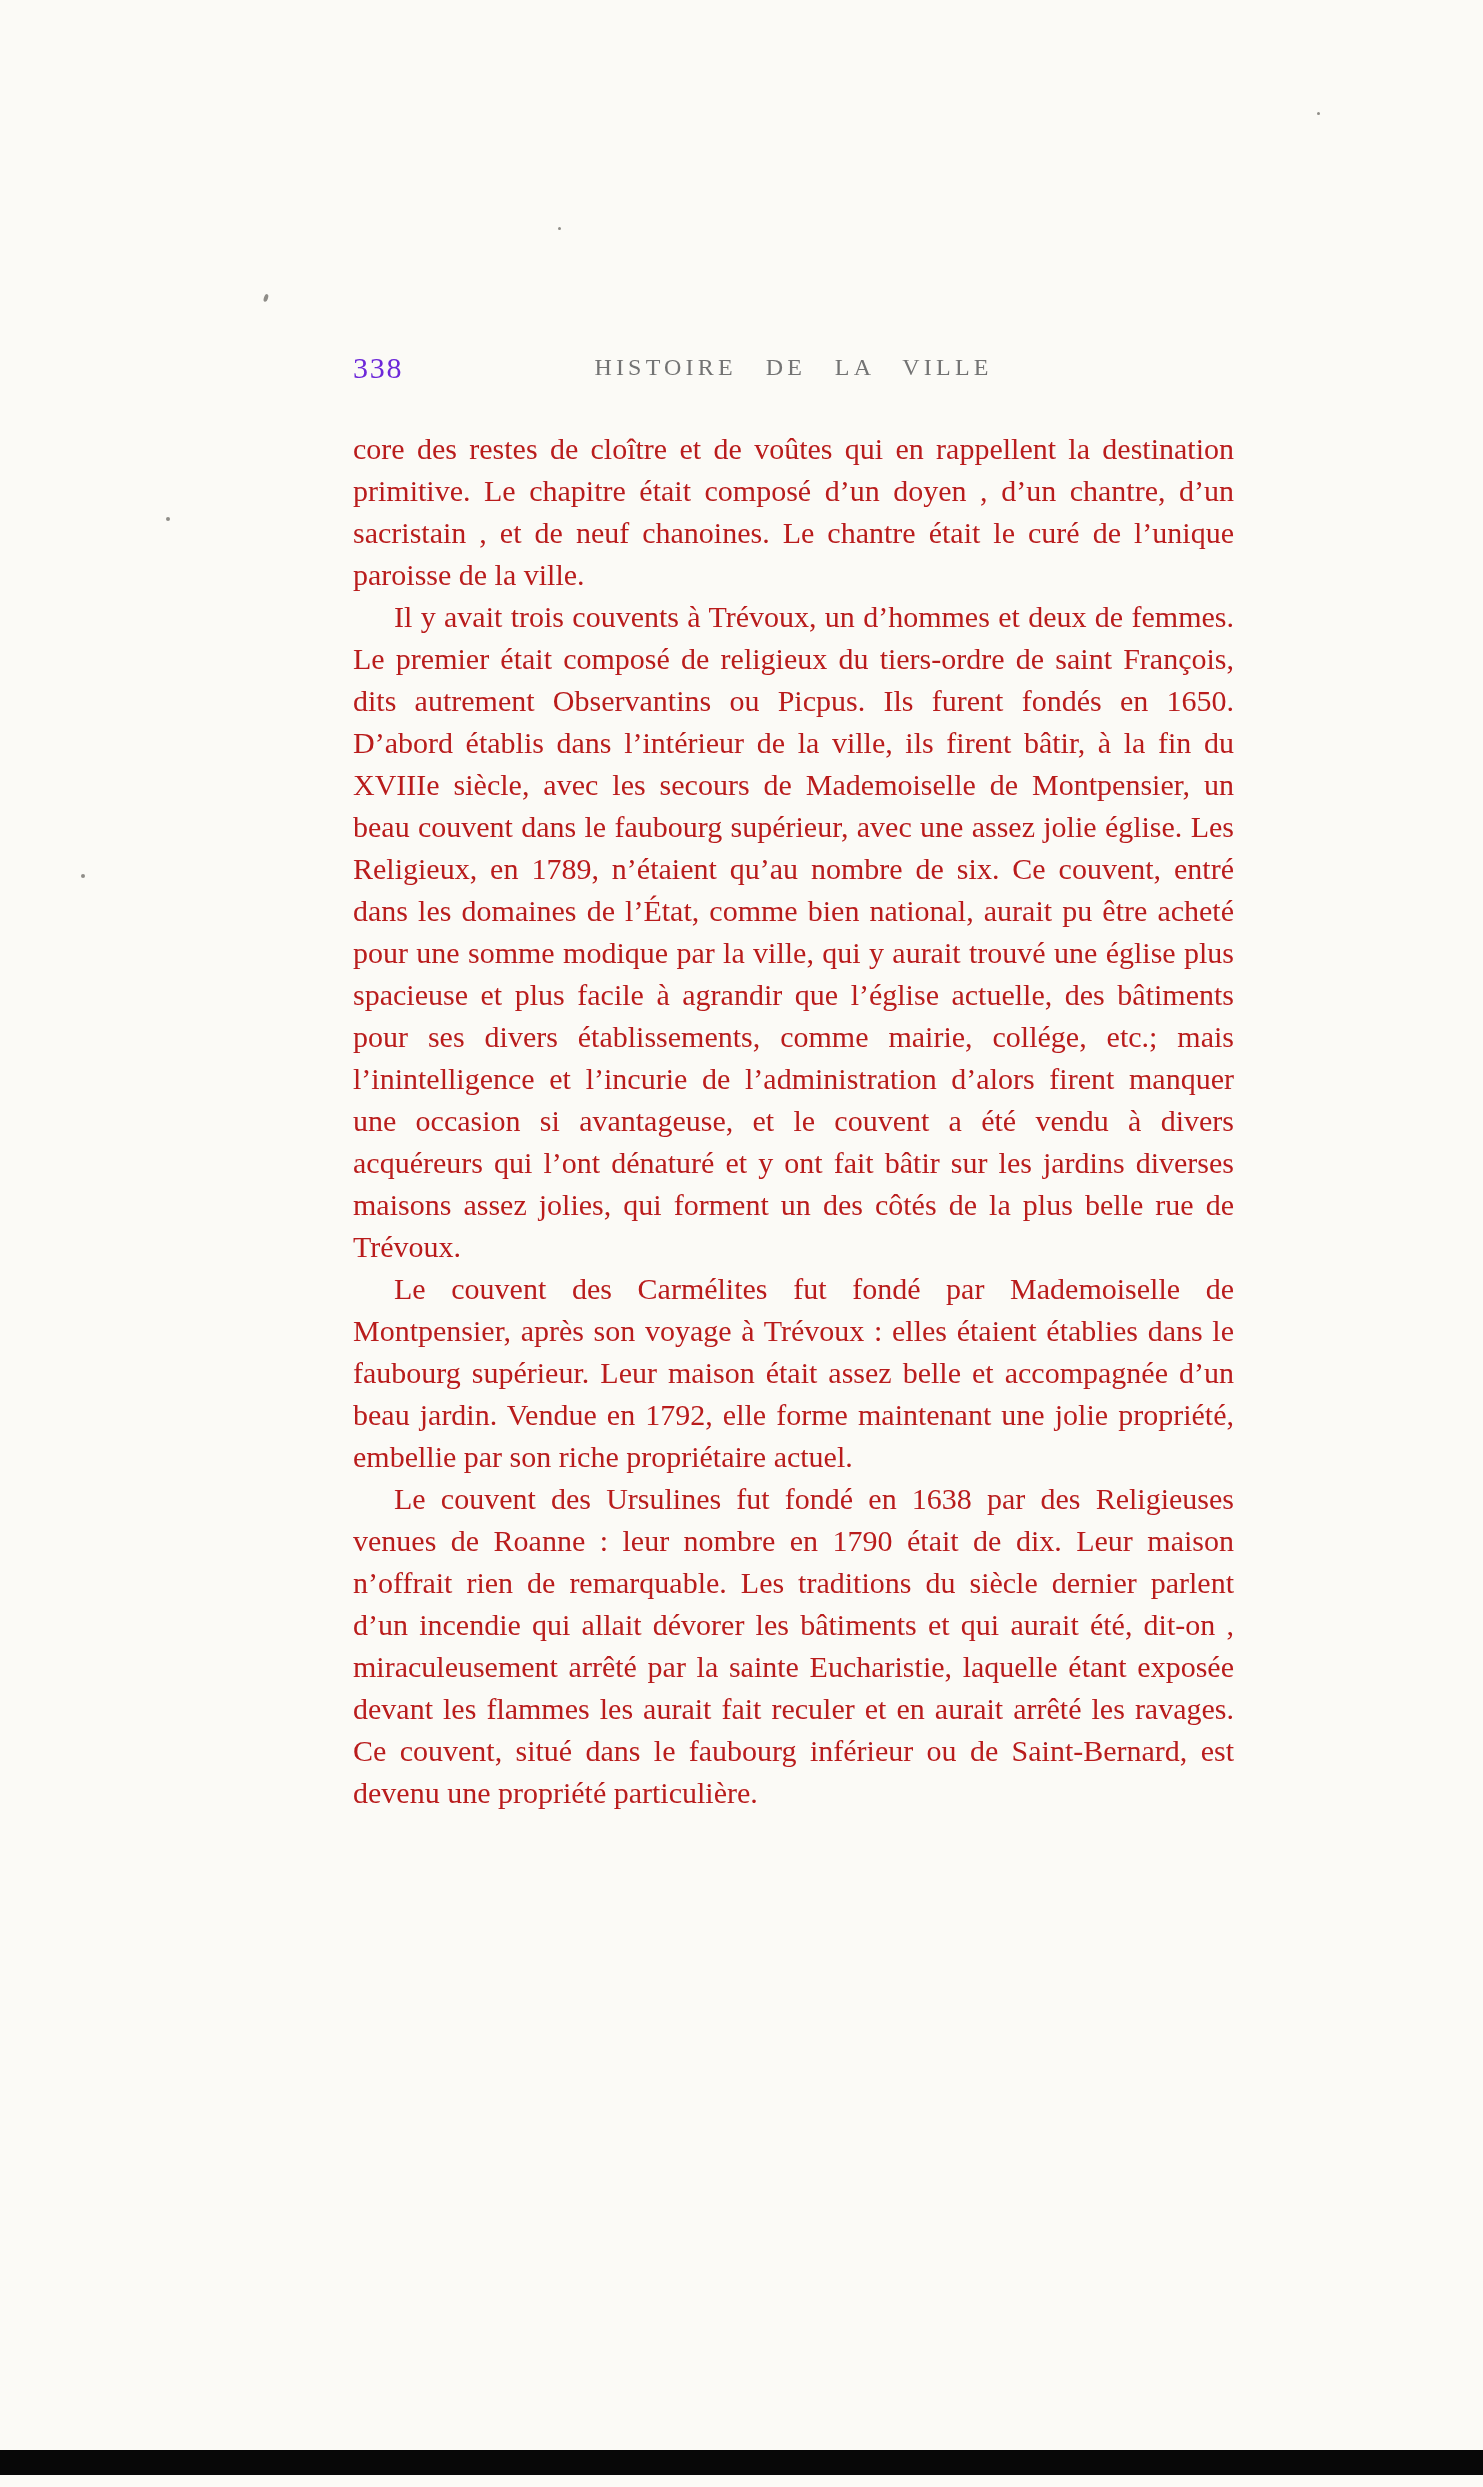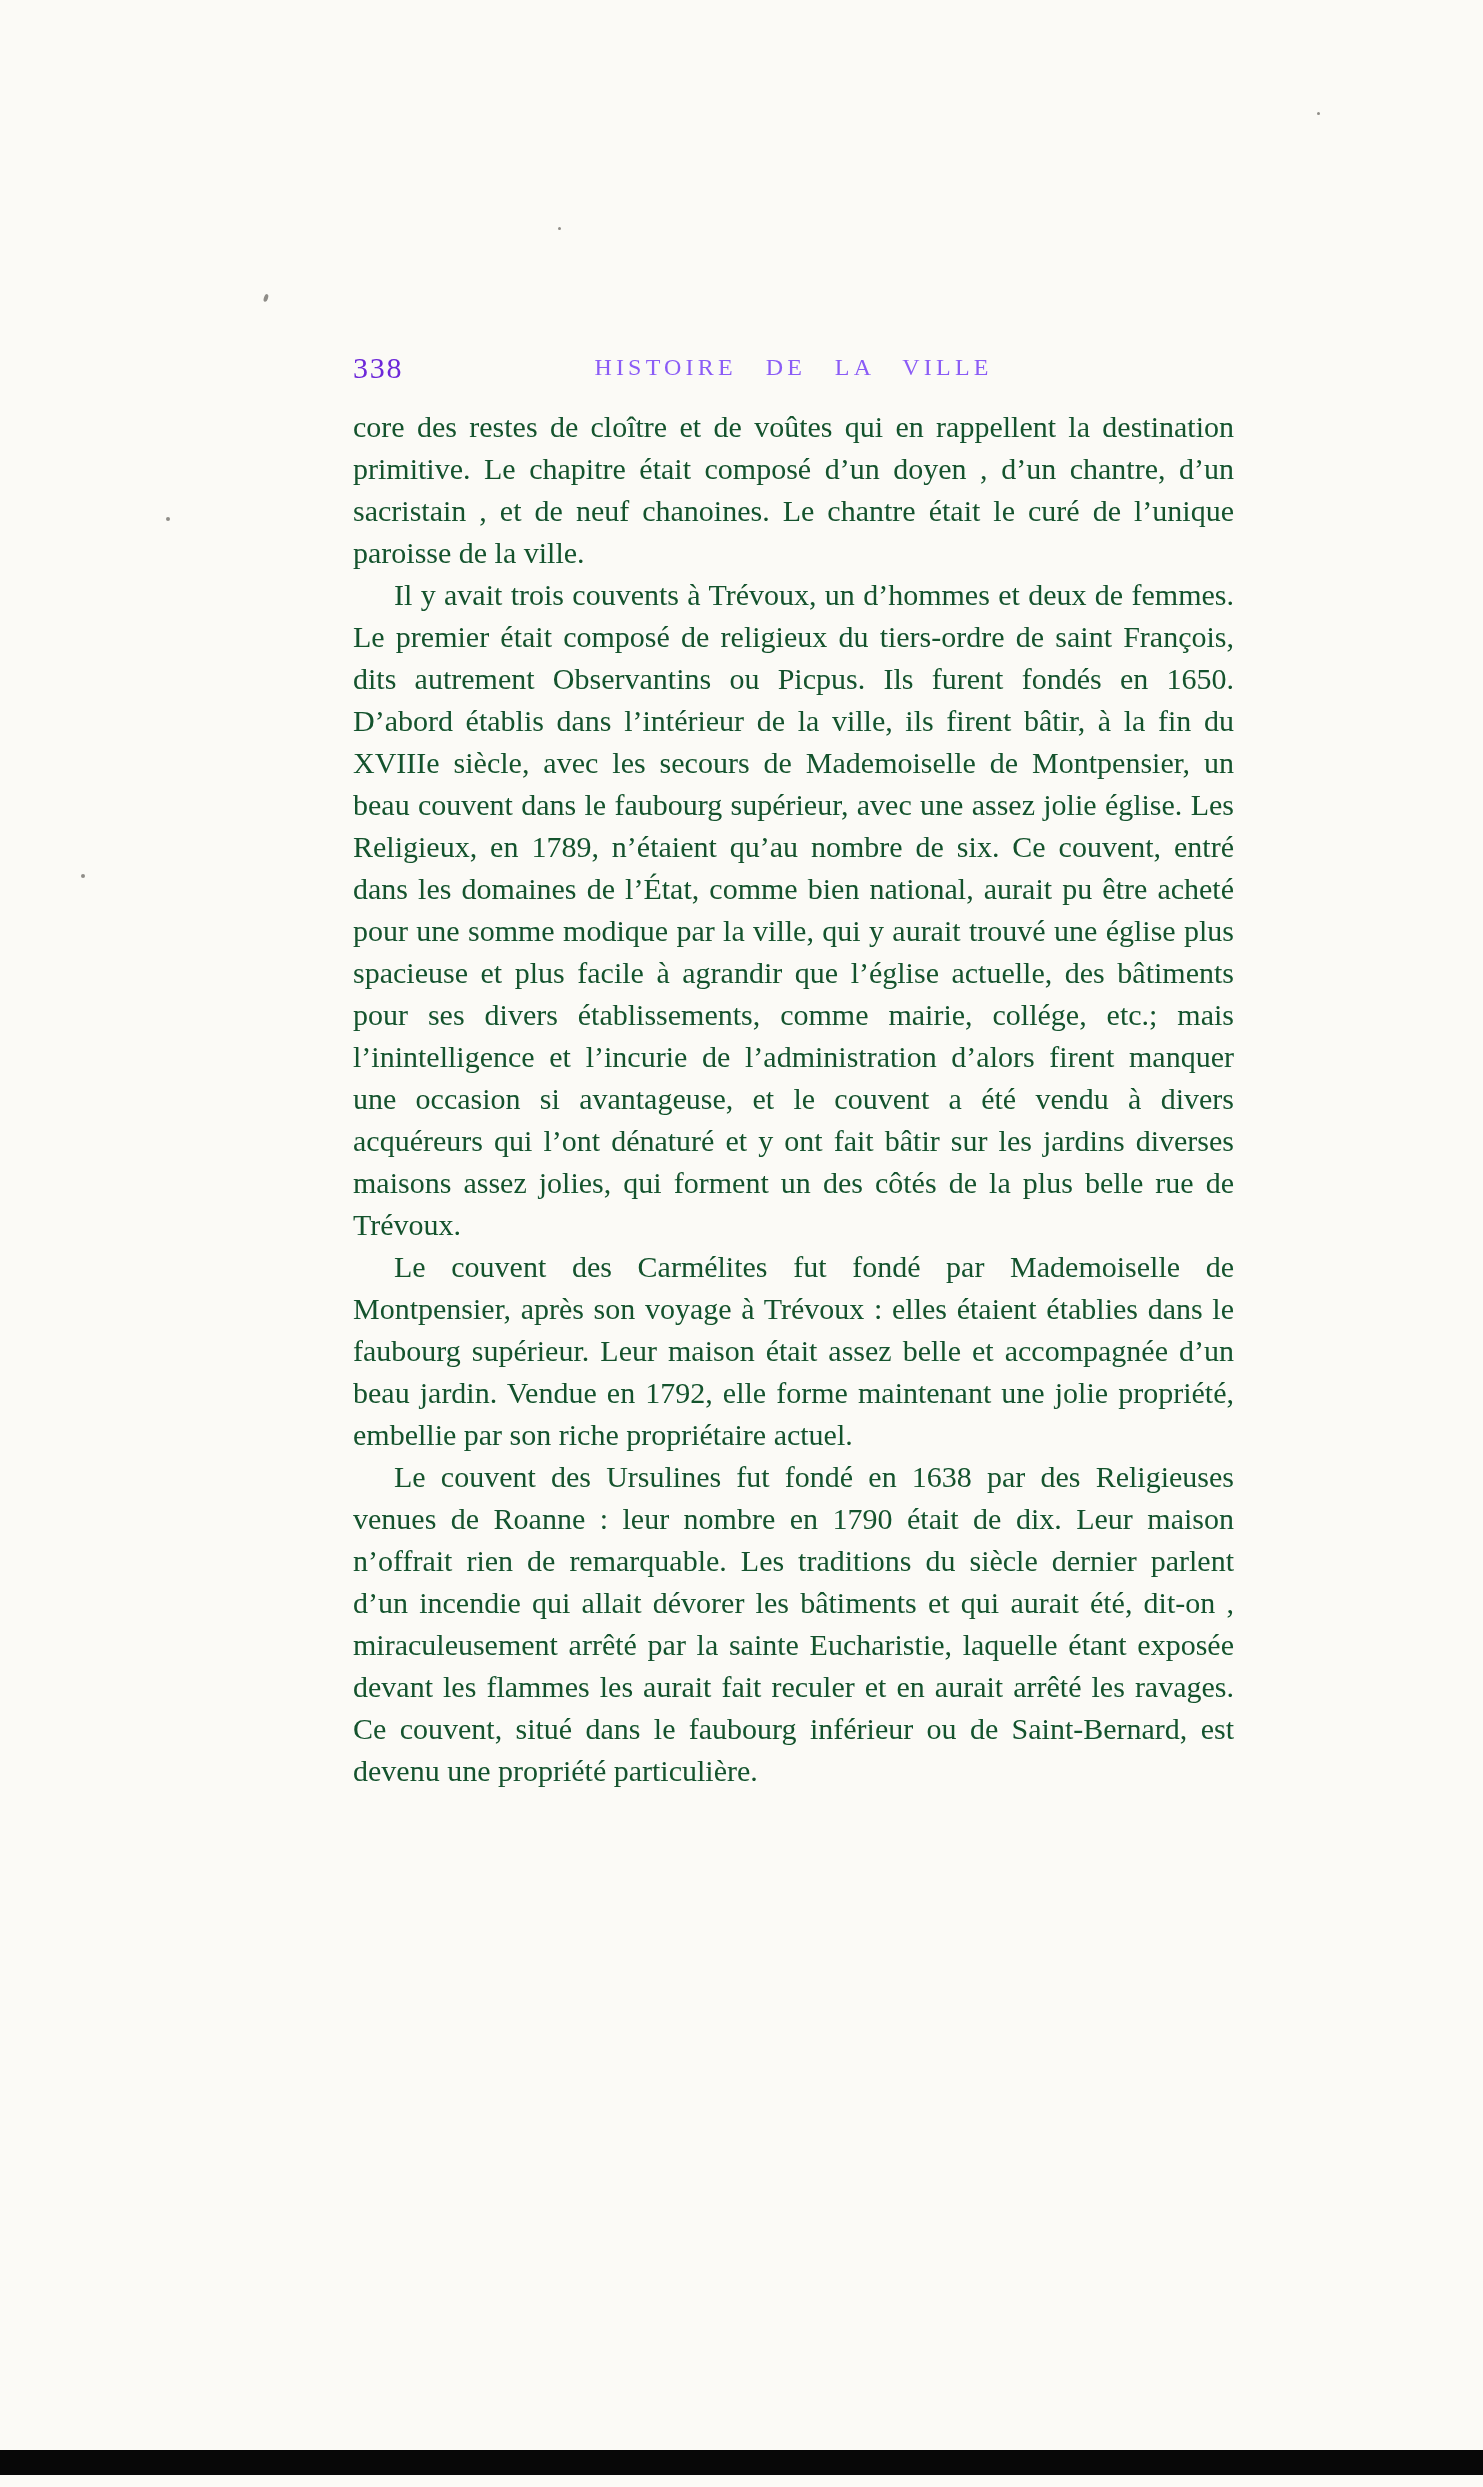--- a/index.html
+++ b/index.html
@@ -34,31 +34,31 @@
   }
   .running-head {
     position: absolute;
     left: 0;
     right: 0;
     top: 3.4px;
     text-align: center;
     font-size: 24px;
     letter-spacing: 4.2px;
     word-spacing: 18.6px;
-    color: #8b5cf6;
+    color: #737373;
   }
   .page-body {
     position: absolute;
-    top: 406px;
+    top: 428px;
     left: 353px;
     width: 881px;
     font-size: 30px;
     line-height: 42px;
     text-align: justify;
-    color: #14532d;
+    color: #b91c1c;
   }
   .page-body p {
     margin: 0;
   }
   .page-body p.indent {
     text-indent: 41px;
   }
   .scan-bar {
     position: absolute;
     left: 0;

